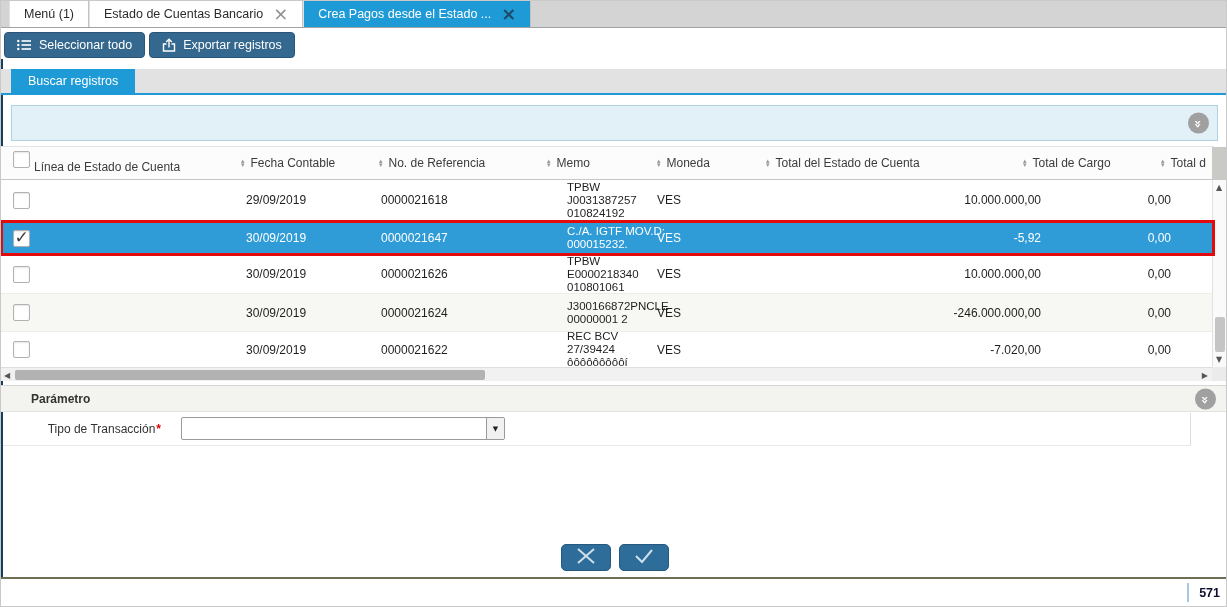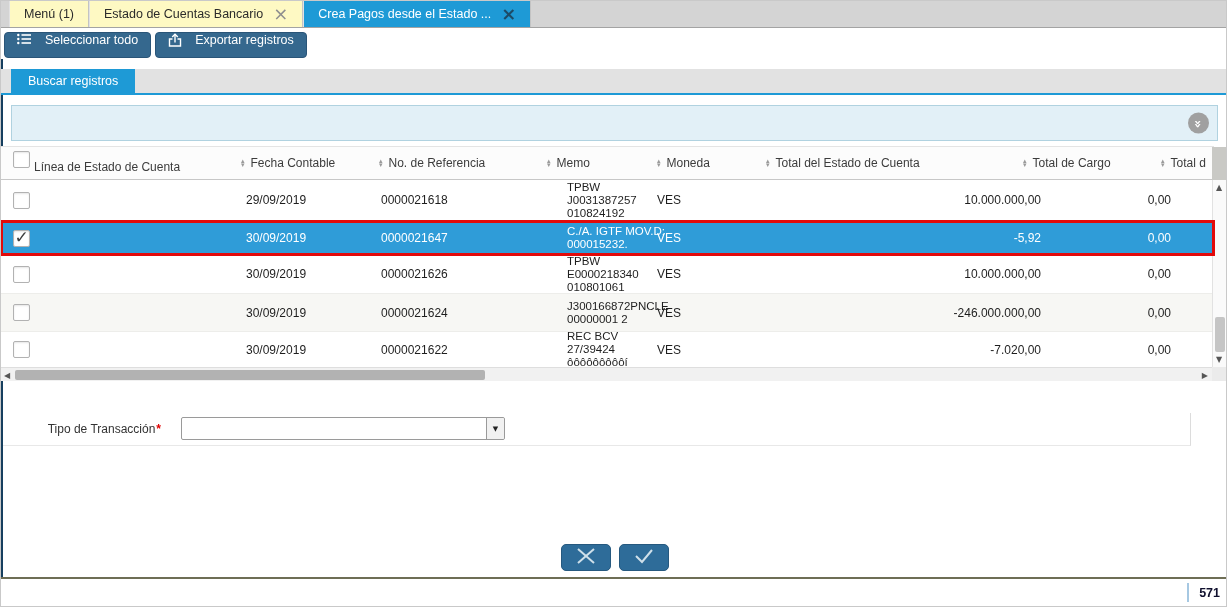--- a/index.html
+++ b/index.html
@@ -4,29 +4,29 @@
 <style>
   * { margin:0; padding:0; box-sizing:border-box; }
   html,body { background:#fff; }
   body { font-family:"Liberation Sans","DejaVu Sans",sans-serif; font-size:12px; color:#1e1e1e; }
   #app { position:relative; width:1227px; height:607px; background:#fff; overflow:hidden; border:1px solid #c9c9c9; }
 
   
   .win-tabbar { position:absolute; left:0; top:0; width:100%; height:27px; background:#d4d4d4;
                 border-bottom:1px solid #a3a3a3; display:flex; align-items:stretch; padding-left:8px; }
   .win-tab { display:flex; align-items:center; gap:10px; padding:0 14px; font-size:12.5px; color:#2b2b2b;
-             background:#fef9c3; border-right:1px solid #c3c3c3; border-left:1px solid #e2e2e2; cursor:default; }
+             background:#ffffff; border-right:1px solid #c3c3c3; border-left:1px solid #e2e2e2; cursor:default; }
   .win-tab .x { font-size:18px; line-height:14px; color:#8f8f8f; font-family:"DejaVu Sans",sans-serif; }
   .win-tab.active { background:#1e9ad6; color:#fff; }
   .win-tab.active .x { color:#1d4b66; font-weight:bold; }
 
   
   .toolbar { position:absolute; left:0; top:28px; width:100%; height:32px; background:#fff;
              display:flex; align-items:center; gap:4px; padding-left:3px; }
-  .tb-btn { height:26px; display:flex; align-items:flex-start; gap:13px; padding:0 12px;
+  .tb-btn { height:26px; display:flex; align-items:center; gap:7px; padding:0 12px;
             background:#35688e; border:1px solid #2a5578; border-radius:4px; color:#fff; font-size:12.5px; cursor:pointer; }
   .tb-btn svg { display:block; }
 
   
   .left-edge { position:absolute; left:0; top:58px; width:2px; height:520px; background:#163f5f; }
 
   
   .panel-tabbar { position:absolute; left:0; top:68px; width:100%; height:26px; background:#e2e2e2;
                   border-bottom:2px solid #1e9ad6; }
   .panel-tab { position:absolute; left:10px; top:0; height:24px; padding:0 17px; background:#1e9ad6; color:#fff;
@@ -308,20 +308,26 @@
     <div class="v-thumb"></div>
     <span class="sb-arrow v-down">▼</span>
   </div>
   <div class="h-track">
     <span class="sb-arrow h-left" style="position:absolute">◀</span>
     <div class="h-thumb"></div>
     <span class="sb-arrow h-right" style="position:absolute">▶</span>
   </div>
   <div class="sb-corner"></div>
 
+  <div class="param-bar">
+    <span class="param-title">Parámetro</span>
+    <div class="circle-btn">
+      <span class="chev">»</span>
+    </div>
+  </div>
   <div class="form-area">
     <span class="form-label">
       <span>Tipo de Transacción</span>
         <span class="req">*</span>
     </span>
     <div class="combo">
       <input value="" style="">
       <div class="combo-btn">
         <span class="car">▼</span>
       </div>

